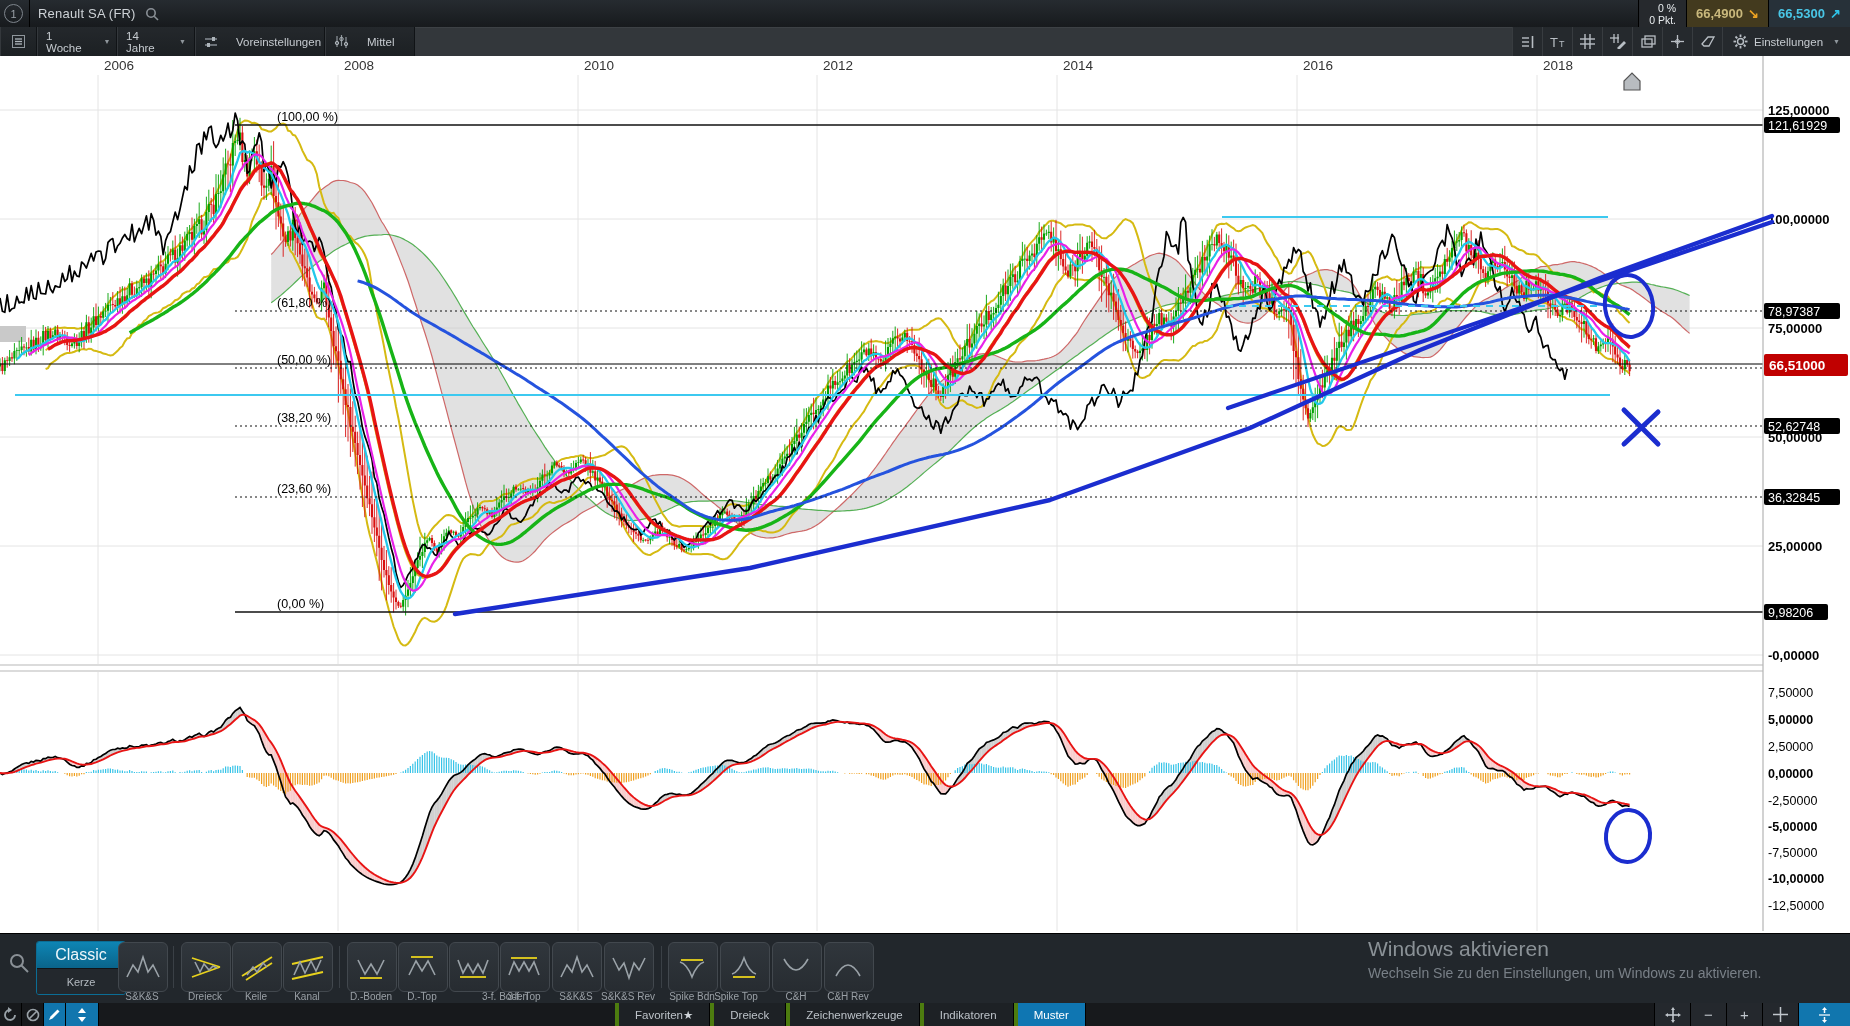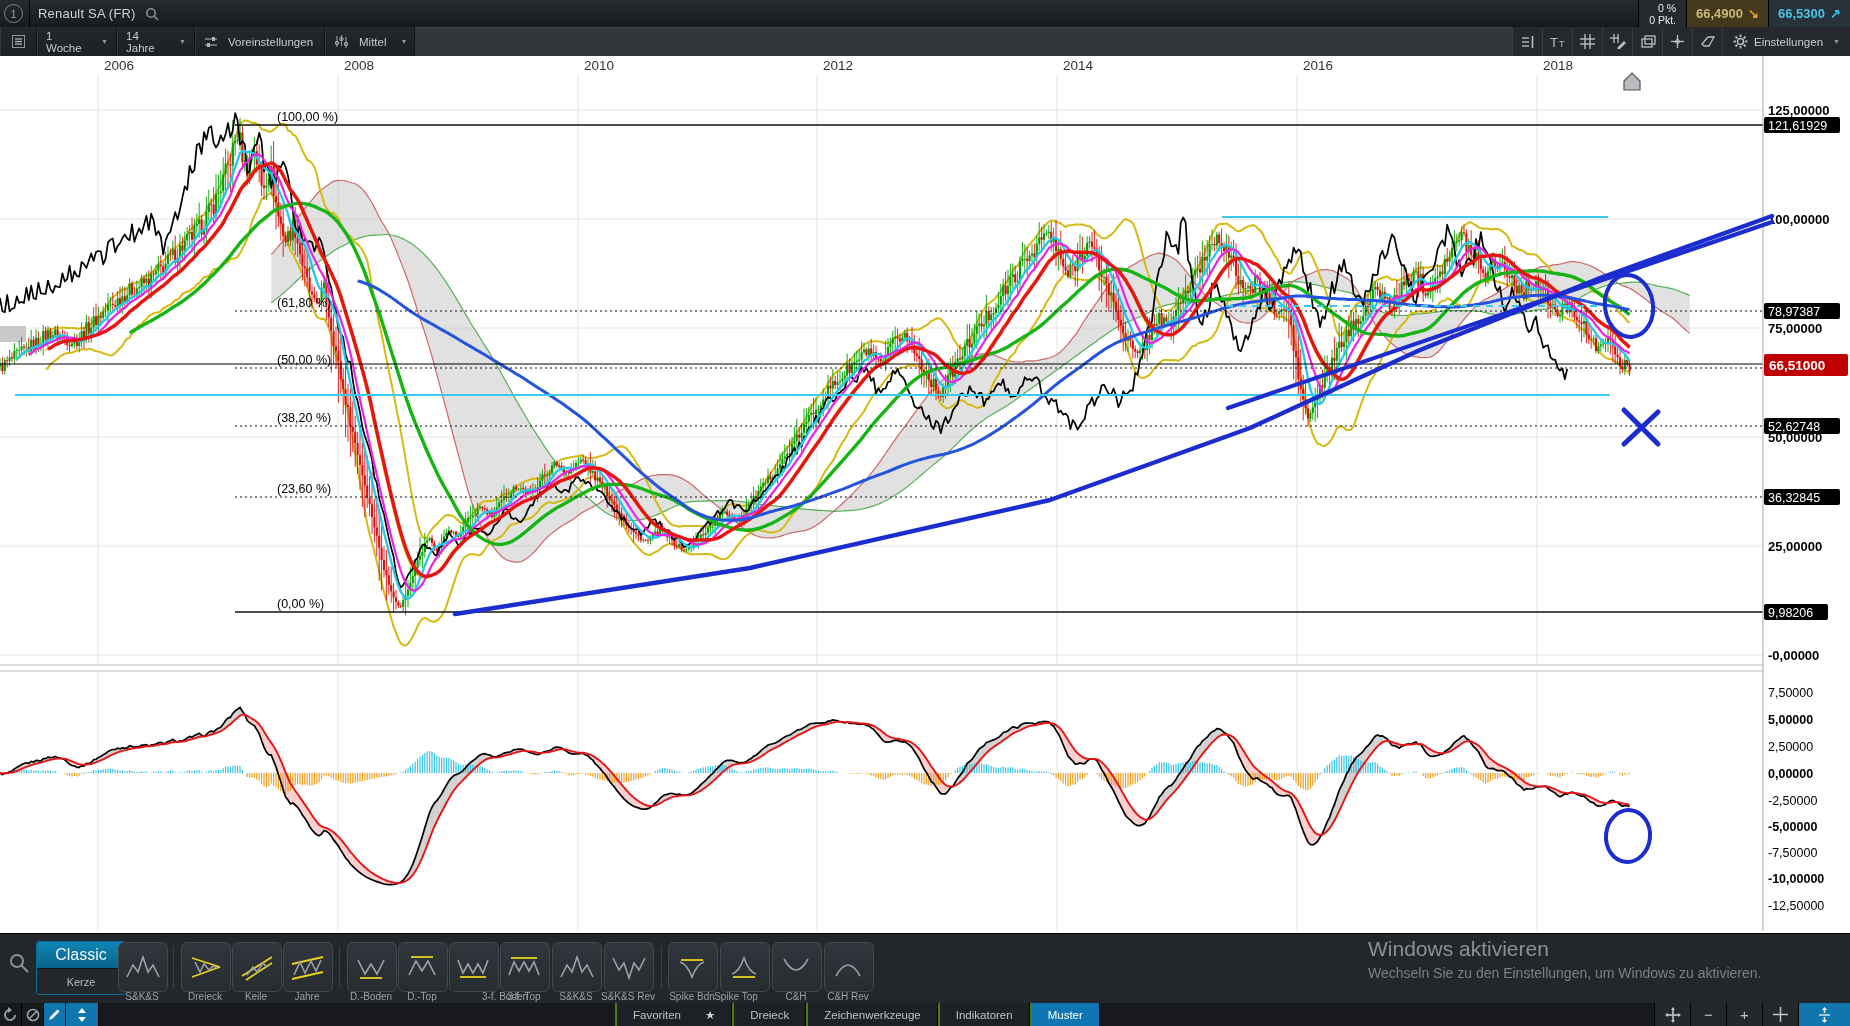--- a/index.html
+++ b/index.html
@@ -18,21 +18,21 @@
                 padding:0 10px;font-size:10.5px;color:#e8ecef;line-height:12px;background:#26292d;border-left:1px solid #000}
   .quote-box{width:81px;display:flex;align-items:center;justify-content:center;gap:5px;
              font-size:13px;font-weight:bold;border-left:1px solid #000}
   #bid-box{background:#433a1e;color:#c9b87c}
   #ask-box{background:#273139;color:#49c6e6}
   .arr{font-size:13px;font-weight:bold}
   
   #toolbar{left:0;top:27px;width:1850px;height:29px;background:#2a2e32;border-bottom:1px solid #000;
            display:flex;align-items:stretch;color:#c6cbd0;font-size:11.5px}
   .tb-btn{background:linear-gradient(#24282c,#1c2023);border-right:1px solid #101316;border-left:1px solid #34383c;
-          display:flex;align-items:center;padding:0 8px;gap:10px;cursor:pointer}
+          display:flex;align-items:center;padding:0 8px;gap:18px;cursor:pointer}
   .tb-caret{font-size:7px;color:#8f969c;margin-left:4px}
   .tb-icon{display:flex;align-items:center}
   #tb-spacer{flex:1;background:#33373b;border-top:1px solid #3d4145}
   #tb-icons{display:flex;align-items:stretch;background:#25292d}
   .tb-ic{width:29px;display:flex;align-items:center;justify-content:center;border-left:1px solid #383c40;cursor:pointer}
   #settings-btn{display:flex;align-items:center;gap:6px;padding:0 10px;border-left:1px solid #383c40;cursor:pointer}
   
   #chart{left:0;top:56px}
   svg text{font-family:"Liberation Sans",sans-serif}
   
@@ -48,22 +48,22 @@
              border-top:1px solid #11141
 7;border-top:1px solid #111417;cursor:pointer}
   #wm{position:absolute;left:1368px;top:3px;color:rgba(165,172,178,.8);pointer-events:none}
   #wm .l1{font-size:21px;font-weight:400}
   #wm .l2{font-size:14px;margin-top:4px;color:rgba(150,158,165,.75)}
   
   #statusbar{left:0;top:1003px;width:1850px;height:23px;background:#17191c;display:flex;align-items:stretch;
              color:#bcc2c8;font-size:11.5px}
   .st-ic{width:21px;display:flex;align-items:center;justify-content:center;border-right:1px solid #000;cursor:pointer}
   .st-blue{background:#1176ae;color:#fff}
-  .tab{display:flex;align-items:center;justify-content:center;gap:24px;padding:0 16px;background:#1d2125;
-       border-right:1px solid #000;border-left:2px solid #4d7c0f;cursor:pointer}
+  .tab{display:flex;align-items:center;justify-content:center;gap:0;padding:0 16px;background:#1d2125;
+       border-right:1px solid #000;border-left:4px solid #4d7c0f;cursor:pointer}
   .tab.active{background:#0f76b2;color:#fff}
   #tabs{position:absolute;left:615px;top:0;height:23px;display:flex}
   #st-right{margin-left:auto;display:flex}
   .st-ic2{width:35px;display:flex;align-items:center;justify-content:center;background:#24282d;
           border-left:1px solid #000;cursor:pointer;color:#c0c6cc;font-size:15px}
   .st-ic2.active{background:#1176ae;color:#fff;width:51px}
 </style>
 </head>
 <body>
 
@@ -1033,21 +1033,21 @@
       <div class="pat-label" style="left: 211px;">Keile</div>
       <div class="pat-btn" style="left: 283px;">
         <svg width="36" height="28" viewBox="0 0 36 28">
           <style>.g{fill:none;stroke:#9aa2a8;stroke-width:1.6}.y{fill:none;stroke:#e8d21c;stroke-width:1.8}</style>
           <g>
             <path d="M2 11 L33 4 M2 26 L33 19" class="y"></path>
             <path d="M4 22 L10 9 L15 20 L21 8 L26 18 L31 7" class="g"></path>
           </g>
         </svg>
       </div>
-      <div class="pat-label" style="left: 262px;">Jahre</div>
+      <div class="pat-label" style="left: 262px;">Kanal</div>
       <div class="pat-btn" style="left: 347px;">
         <svg width="36" height="28" viewBox="0 0 36 28">
           <style>.g{fill:none;stroke:#9aa2a8;stroke-width:1.6}.y{fill:none;stroke:#e8d21c;stroke-width:1.8}</style>
           <g>
             <path d="M4 7 L11 21 L17 11 L23 21 L30 7" class="g"></path>
             <path d="M6 25 L28 25" class="y"></path>
           </g>
         </svg>
       </div>
       <div class="pat-label" style="left: 326px;">D.-Boden</div>

